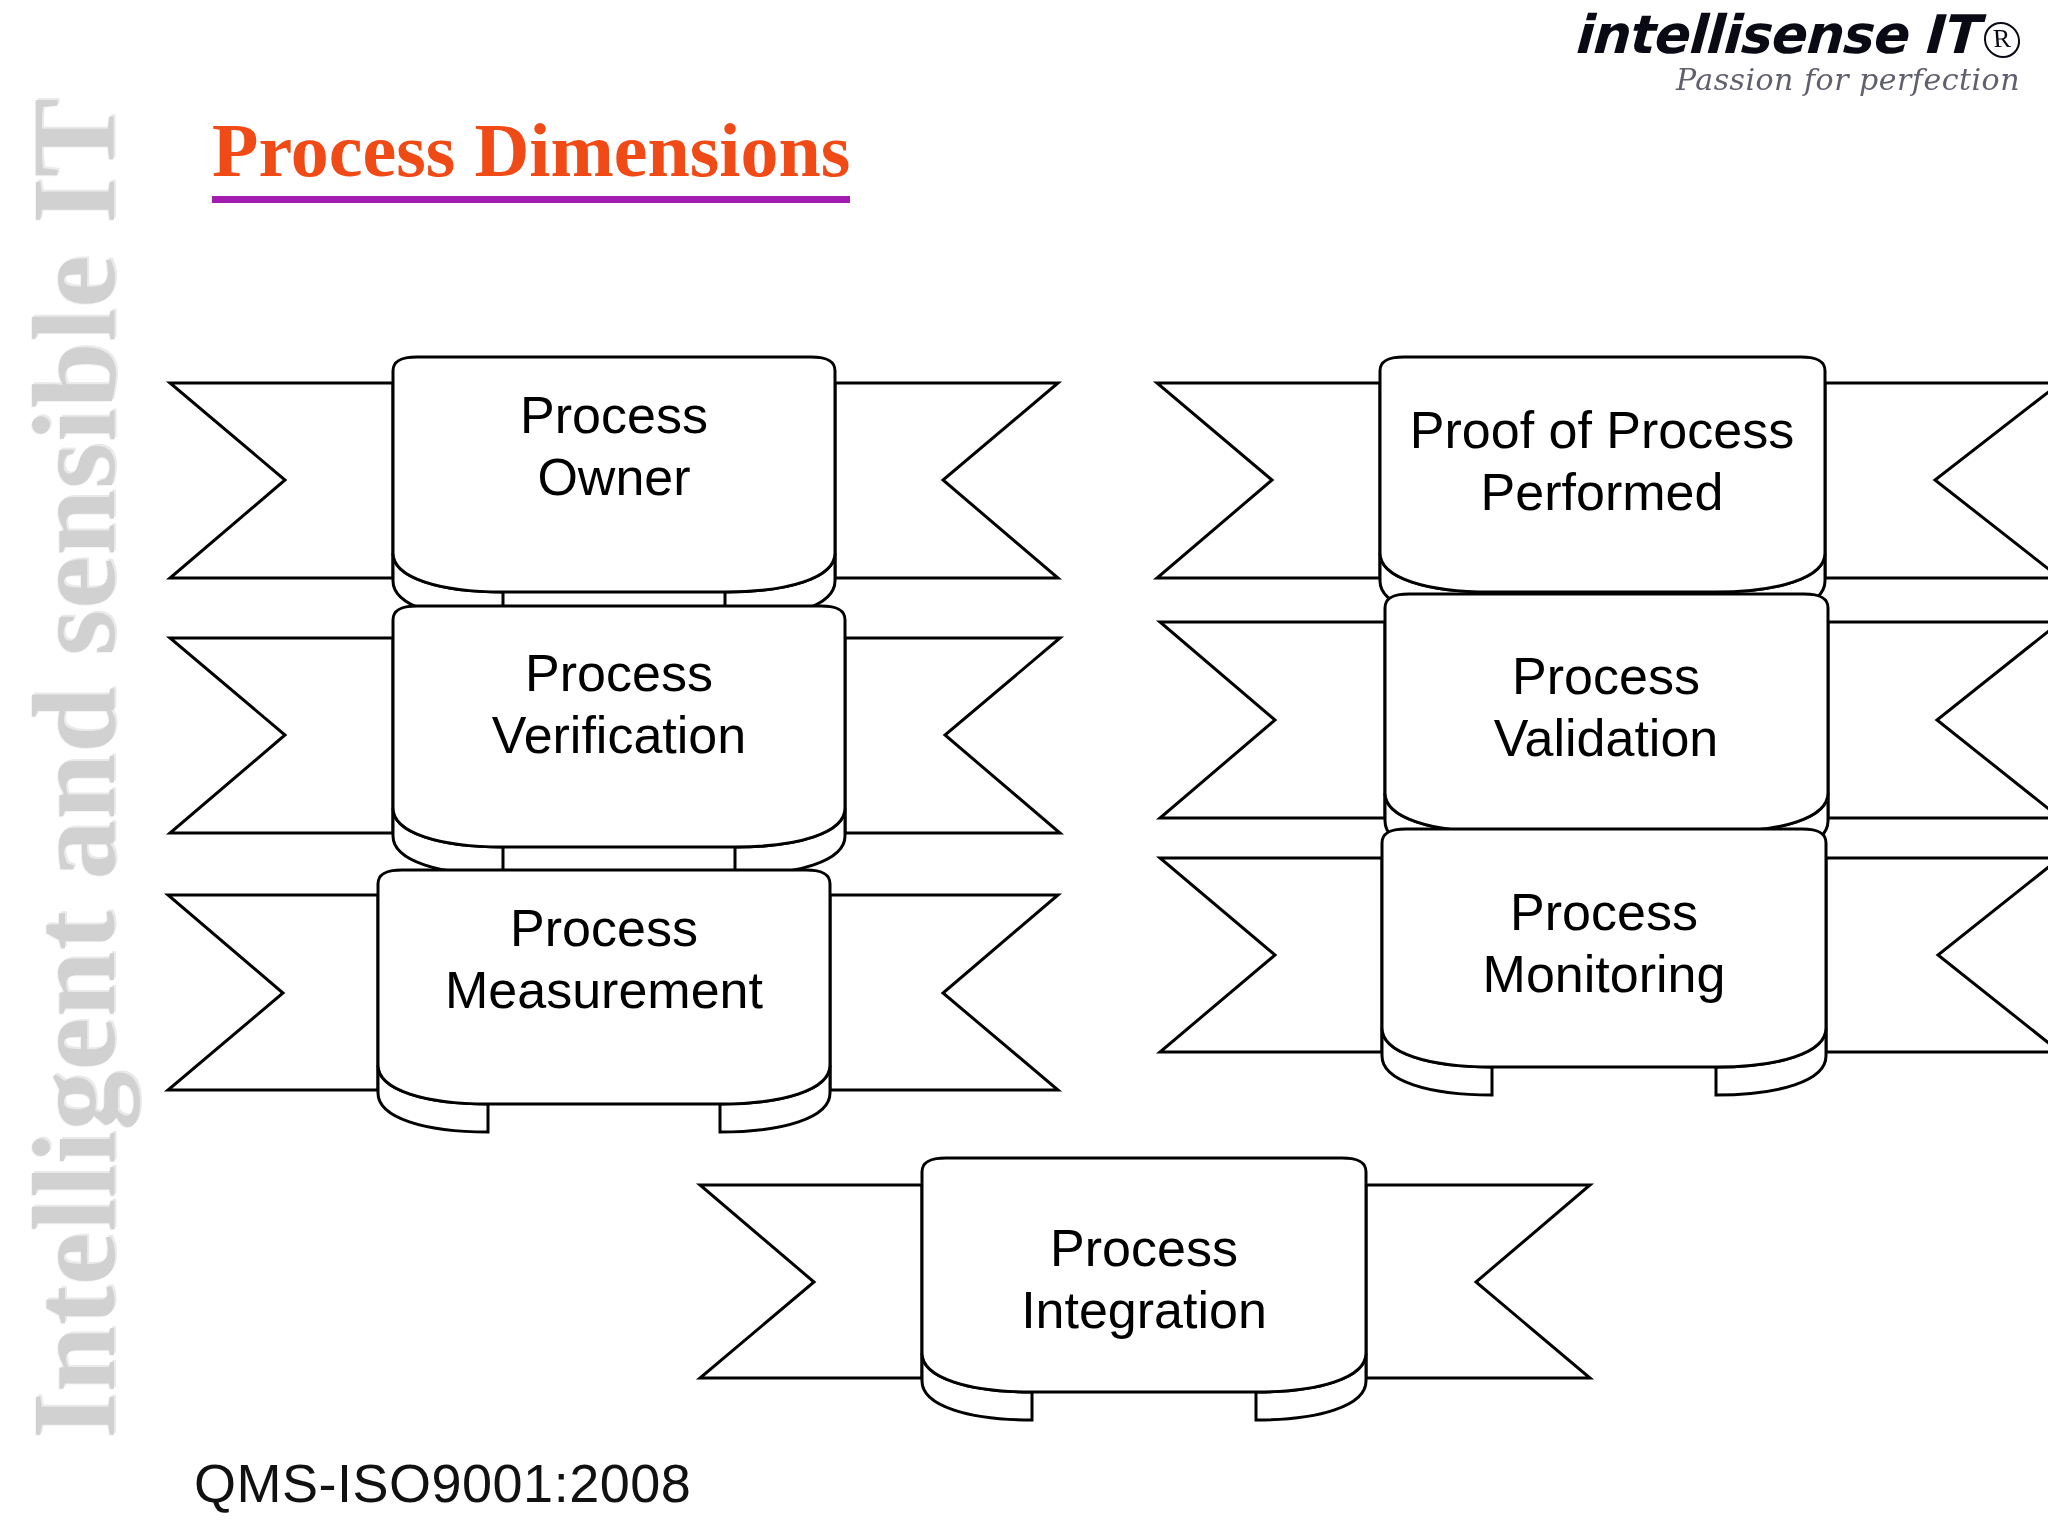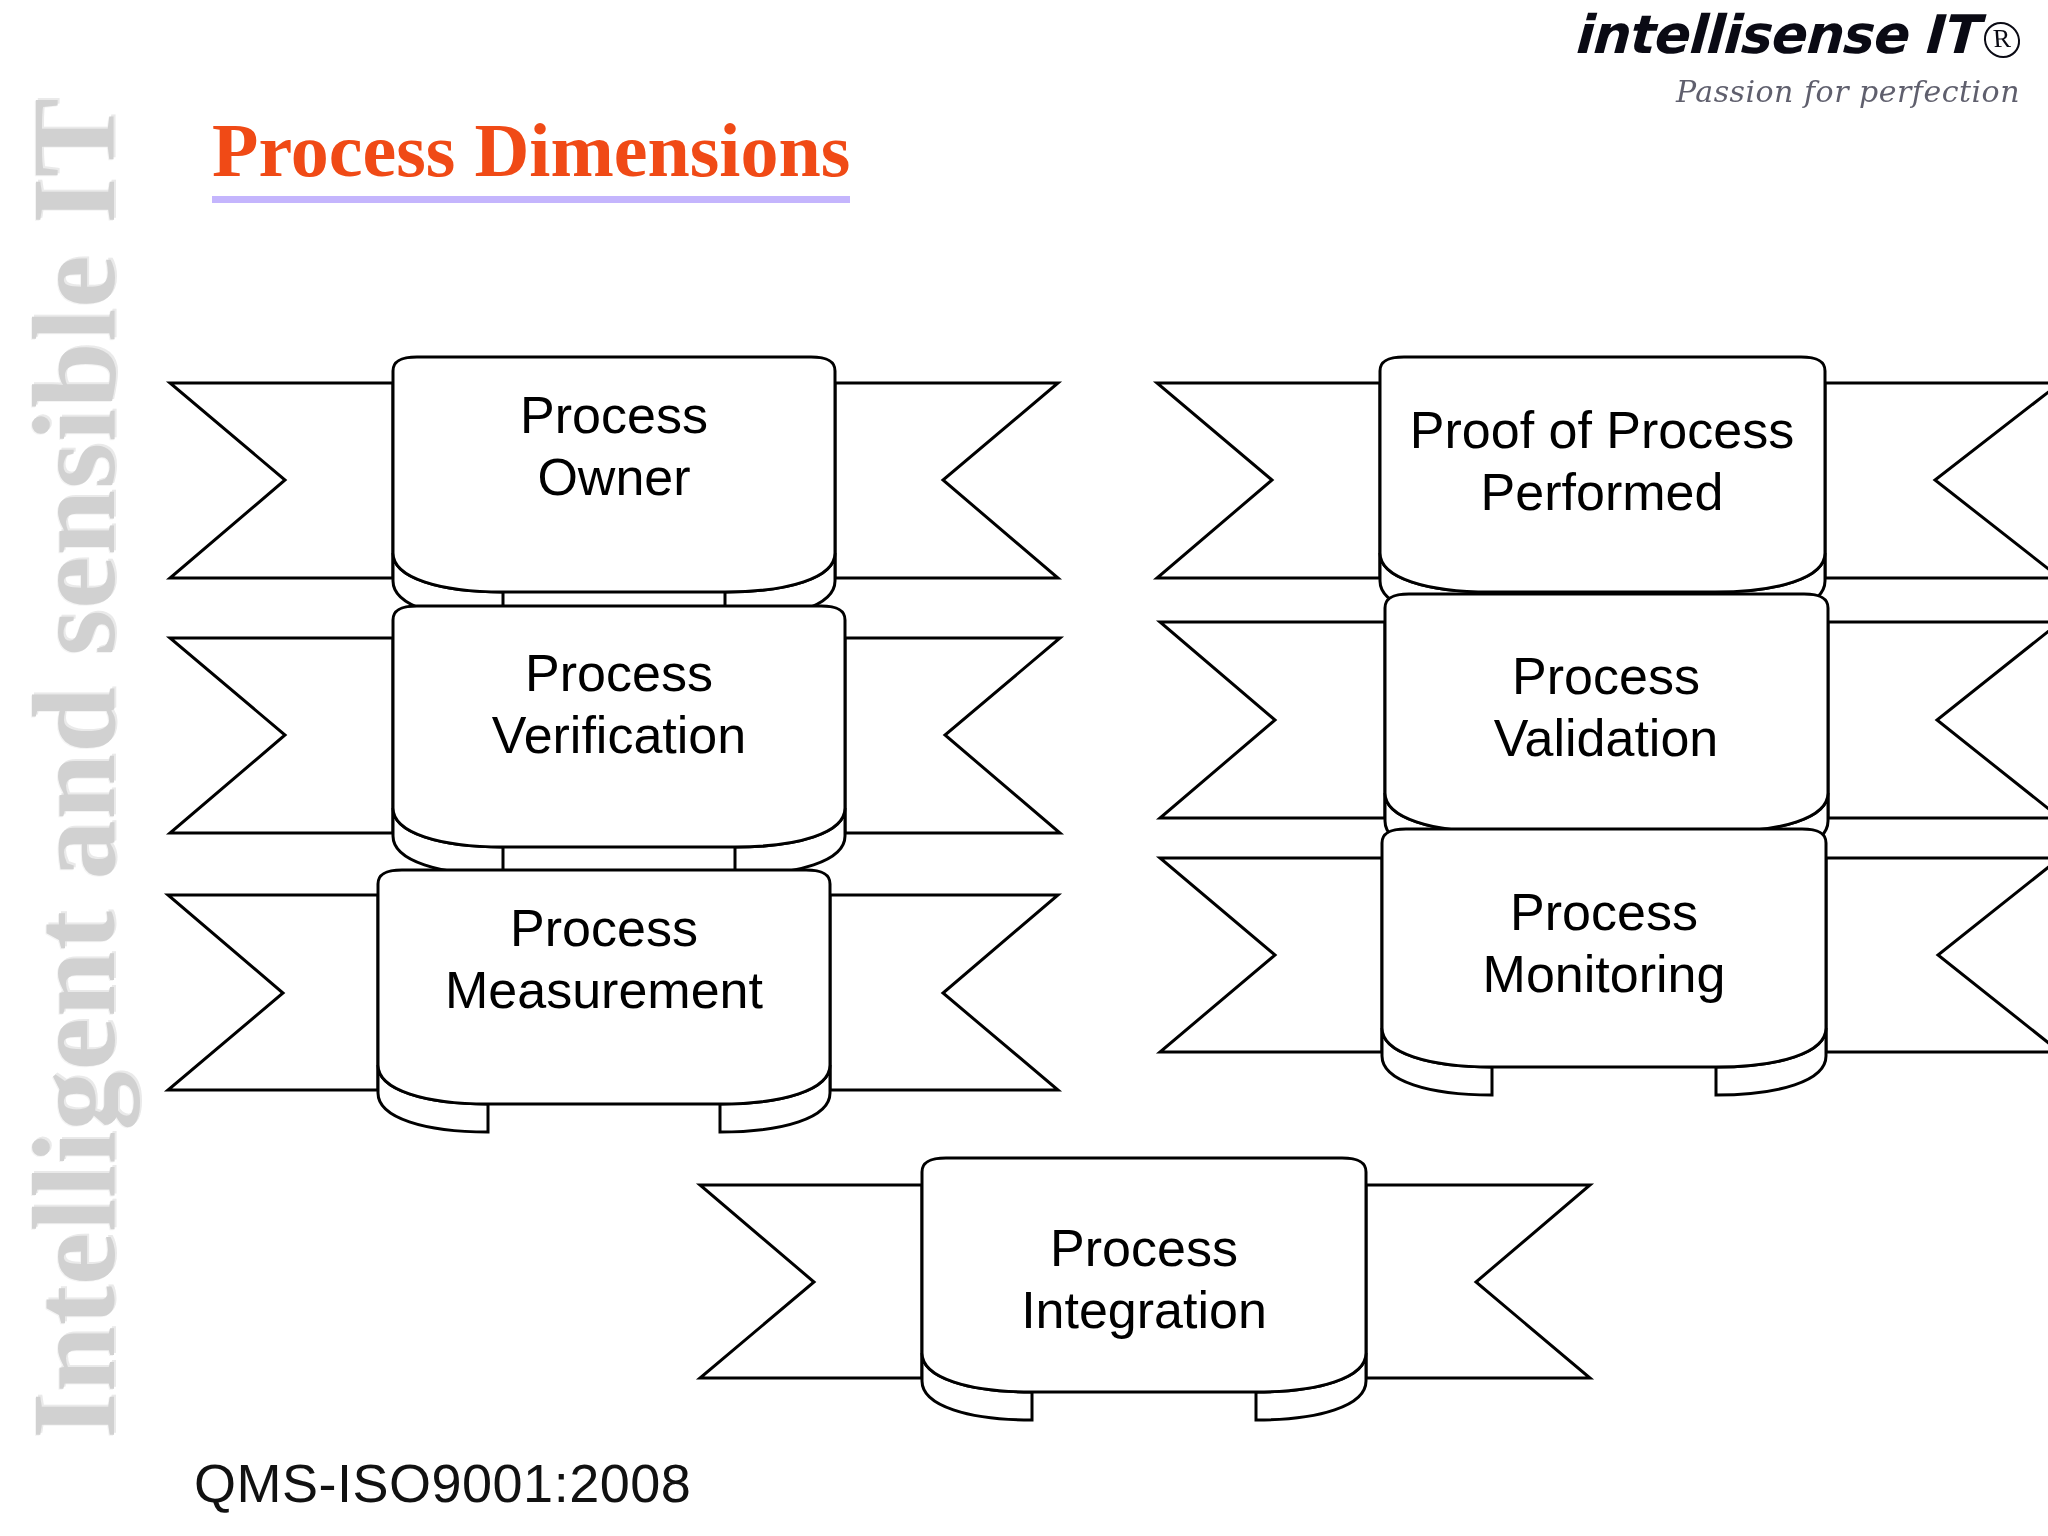--- a/index.html
+++ b/index.html
@@ -72,41 +72,41 @@
     border: 2px solid #0a0a14;
     border-radius: 50%;
     width: 32px;
     height: 32px;
     line-height: 30px;
     text-align: center;
     margin-left: 3px;
     transform: skewX(4deg);
   }
   #logo-tagline {
-    margin-top: 16px;
+    margin-top: 4px;
     font-family: "DejaVu Serif", serif;
     font-style: italic;
     font-size: 30px;
     color: #4a4a5a;
     letter-spacing: 0.5px;
     opacity: 0.88;
   }
 
   
   #page-title {
     position: absolute;
     left: 212px;
     top: 112px;
     font-family: "Liberation Serif", serif;
     font-weight: bold;
     font-size: 76px;
     color: #f04a16;
     line-height: 1;
     padding-bottom: 8px;
-    border-bottom: 7px solid #c4b5fd;
+    border-bottom: 7px solid #a21caf;
     display: inline-block;
   }
 
   
   #diagram {
     position: absolute;
     left: 0;
     top: 0;
     width: 2048px;
     height: 1536px;

